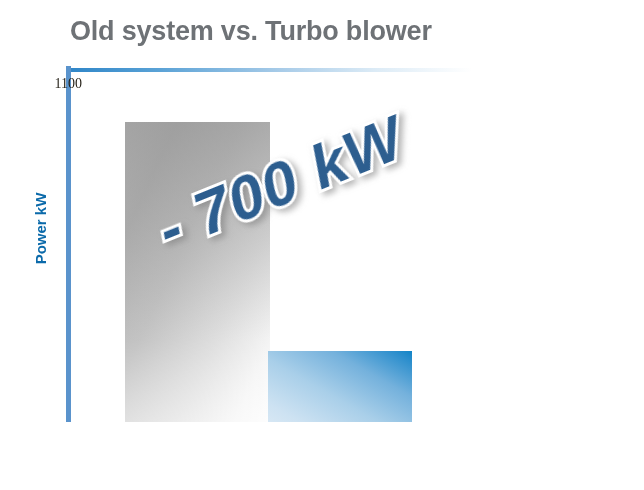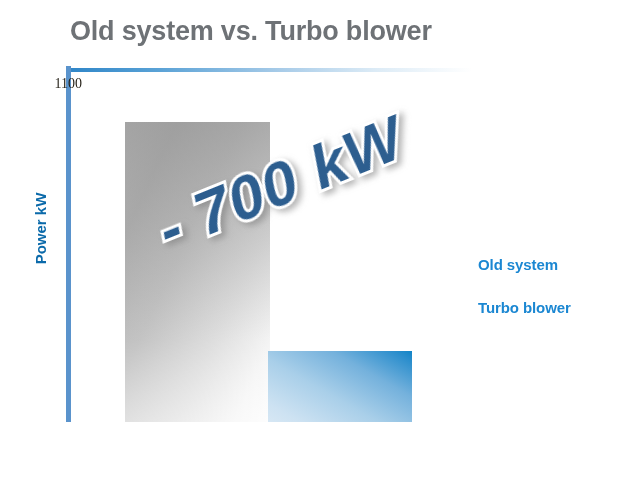--- a/index.html
+++ b/index.html
@@ -178,18 +178,14 @@
   <div id="y-axis-line"></div>
   <div id="x-axis-line"></div>
 
   <div class="tick-label" id="tick-top">1100</div>
   <div class="tick-label" id="tick-bottom">0</div>
 
   <div id="y-axis-title">Power kW</div>
 
   <div id="callout-value">- 700 kW</div>
 
-  <div id="legend">
-    <div class="legend-item">Old system</div>
-    <div class="legend-item">Turbo blower</div>
-  </div>
 
 </div>
 
 </body></html>

